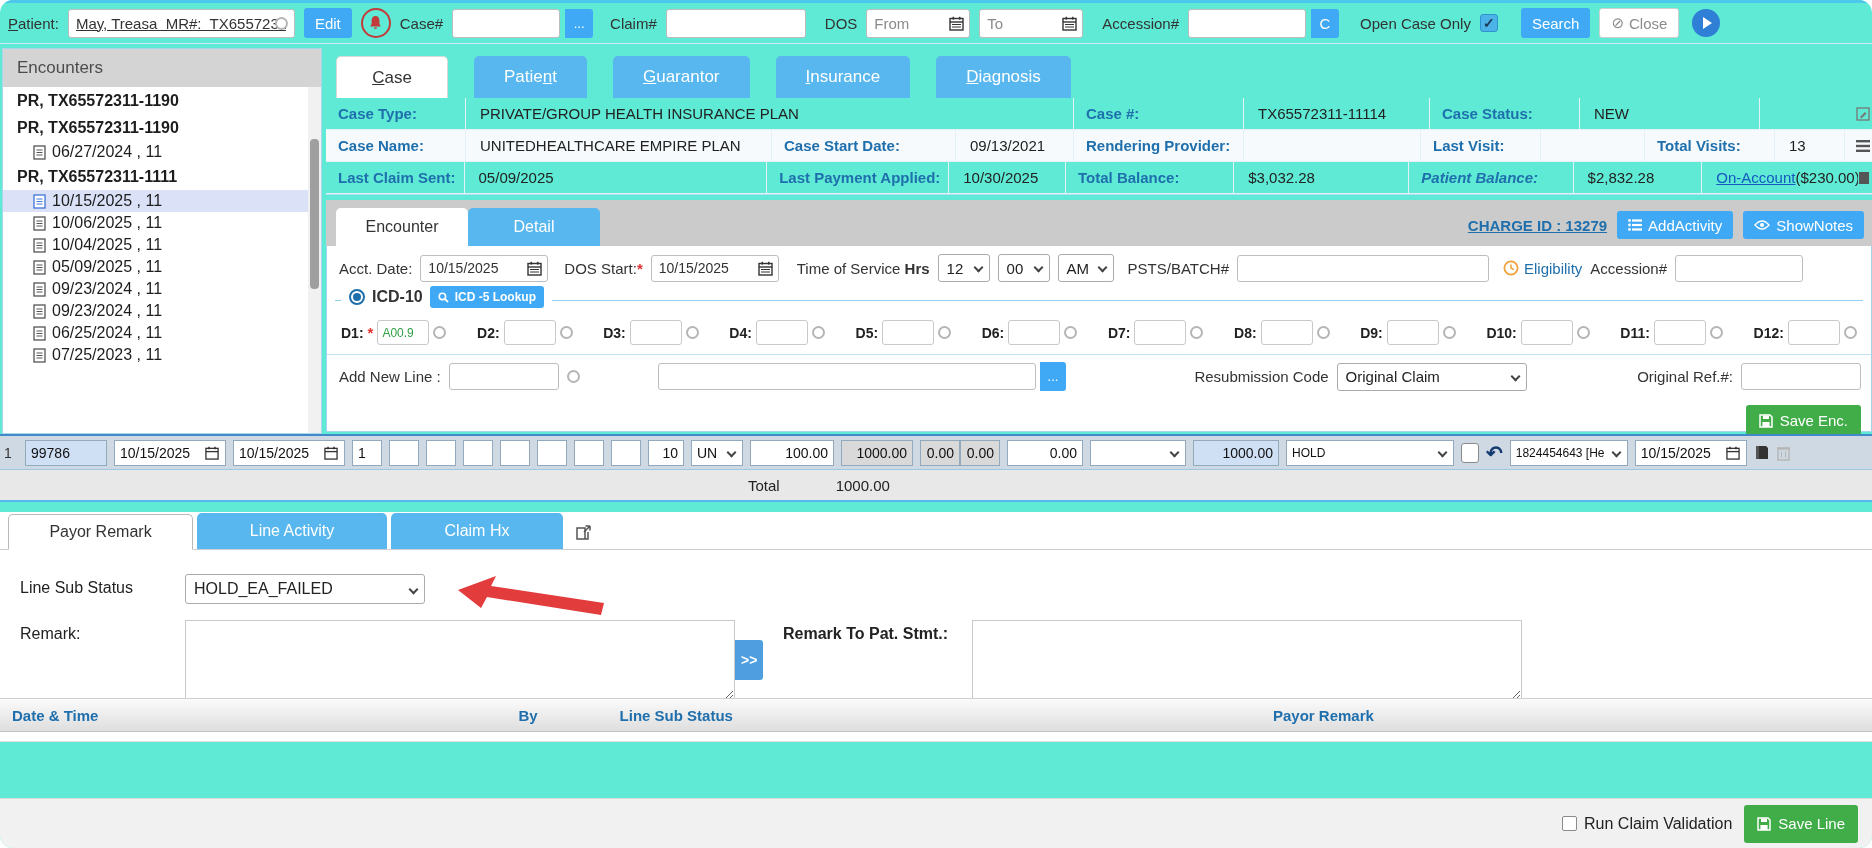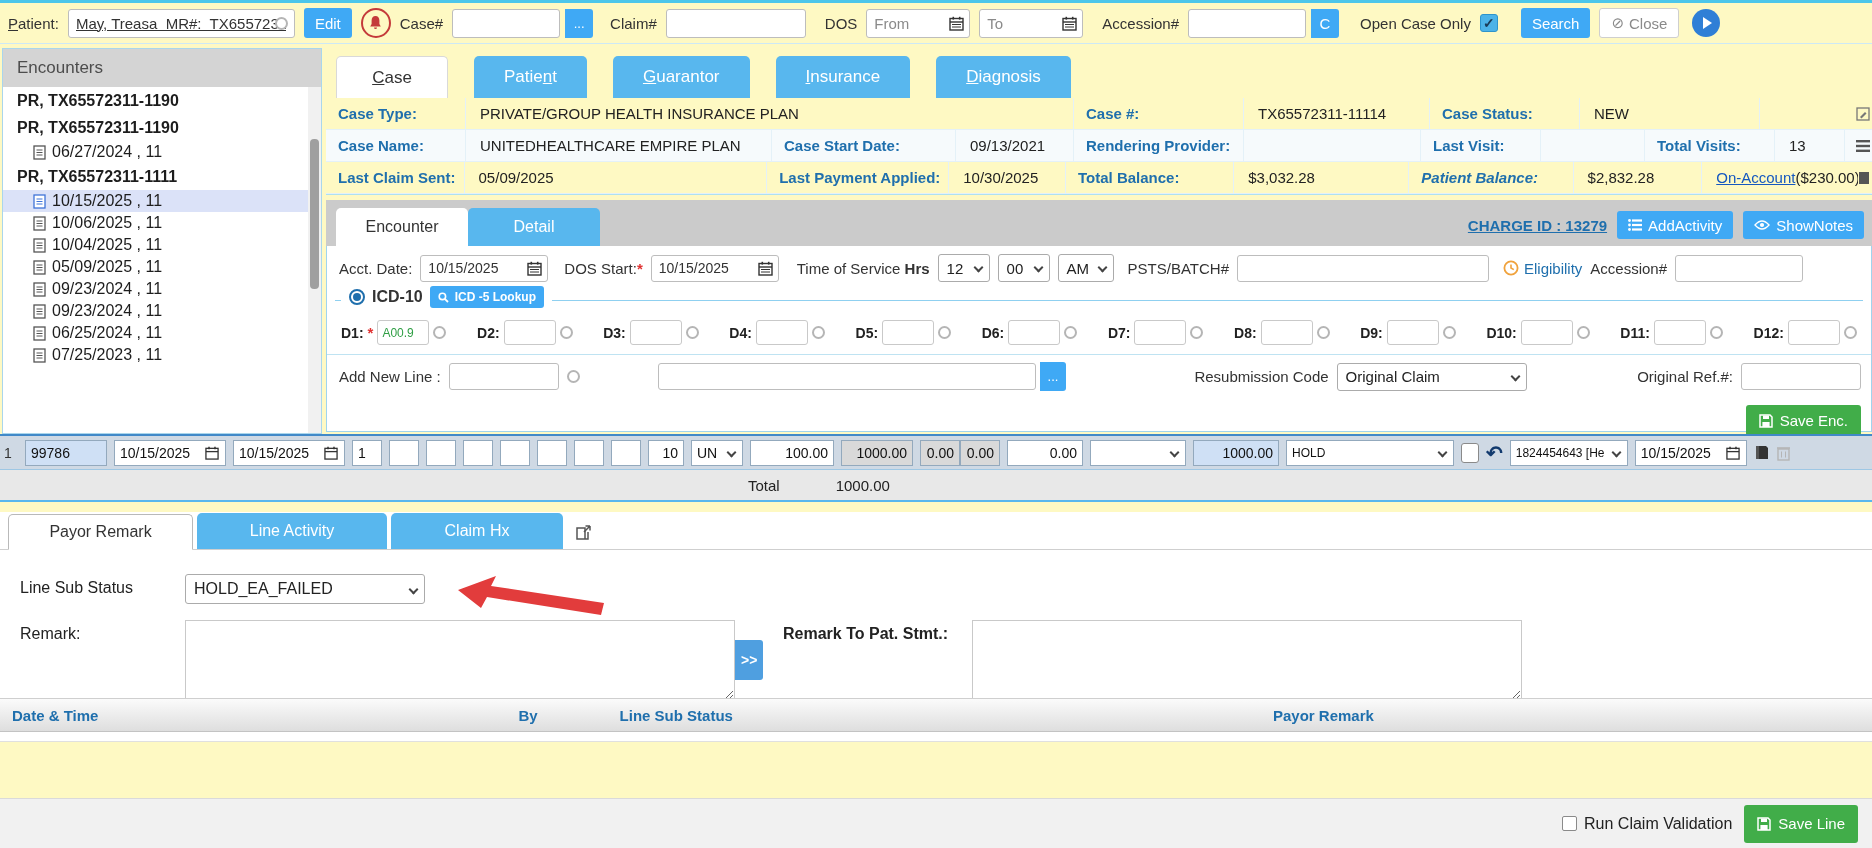--- a/index.html
+++ b/index.html
@@ -1,17 +1,17 @@
 <!DOCTYPE html>
 <html><head>
 <meta charset="utf-8">
 <style>
   *{box-sizing:border-box;}
   body{margin:0;background:#fff;font-family:"Liberation Sans",sans-serif;color:#333;}
-  .app{position:relative;width:1872px;height:848px;overflow:hidden;background:#fef9c3;}
+  .app{position:relative;width:1872px;height:848px;overflow:hidden;background:#5eead4;border-radius:13px;}
 
   
   .topbar{position:absolute;top:0;left:0;right:0;height:44px;border-top:3px solid #4cc6ea;
           border-bottom:1px solid #cde9f6;display:flex;align-items:center;gap:9px;padding:0 8px;font-size:15px;}
   .lbl{white-space:nowrap;color:#333;}
   .inp{height:29px;border:1px solid #bdbdbd;border-radius:3px;background:#fff;padding:0 7px;font:inherit;color:#333;}
   .inp::placeholder{color:#8a8a8a;}
   .btn-blue{display:inline-flex;align-items:center;justify-content:center;gap:6px;background:#3fa9f5;color:#fff;
             border:none;border-radius:3px;height:30px;padding:0 11px;font-size:15px;cursor:pointer;white-space:nowrap;}
   .btn-sq{width:28px;height:29px;border-radius:0 3px 3px 0;margin-left:-4px;padding:0;}

